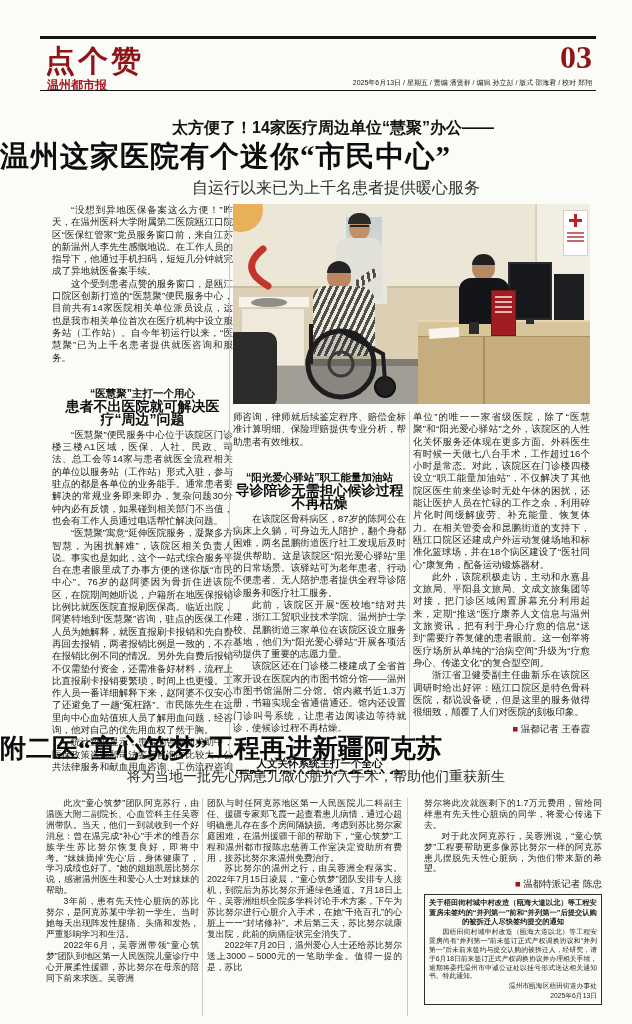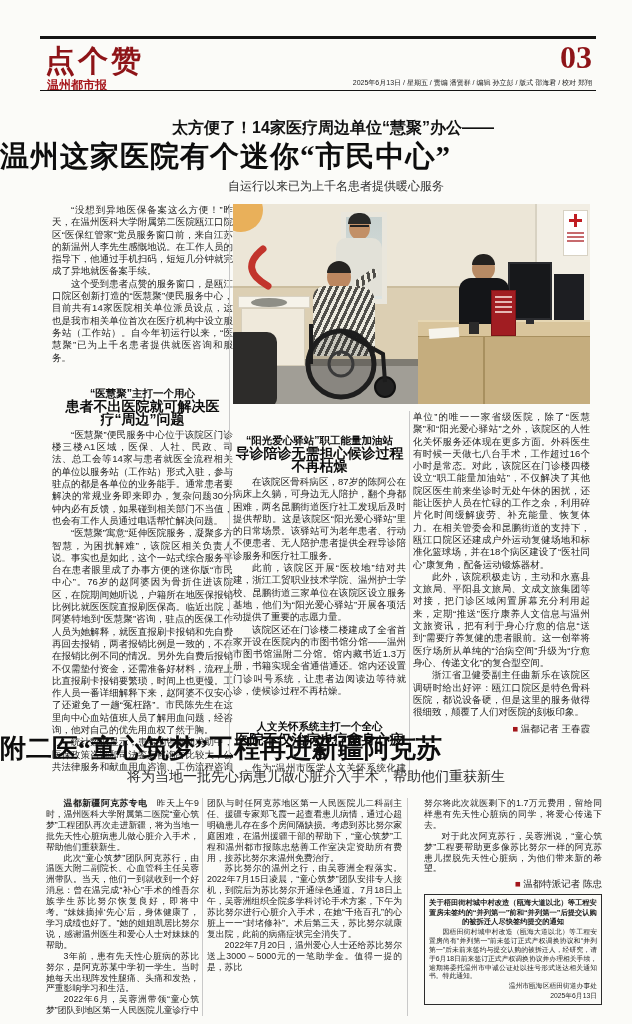--- a/index.html
+++ b/index.html
@@ -9,21 +9,21 @@
   
   #rule-top{left:40px;right:36px;top:36px;height:3px;background:#141414;}
   #rule-bot{left:40px;right:36px;top:90px;height:1px;background:#141414;}
   .colname{left:45px;top:41px;font-family:"Liberation Serif","DejaVu Serif",serif;font-size:30px;font-weight:bold;color:#8e1418;letter-spacing:3px;}
   .papername{left:47px;top:77px;font-size:12px;font-weight:bold;color:#a6171c;}
   .pageno{right:40px;top:39px;font-family:"Liberation Serif","DejaVu Serif",serif;font-size:32px;font-weight:bold;color:#8e1418;}
   .dateline{right:40px;top:78px;font-size:7px;color:#222;}
   
   .kicker{left:0;right:0;top:118px;text-align:center;font-size:16px;font-weight:bold;color:#111;padding-left:34px;}
   .headline1{left:0;right:0;top:137px;text-align:left;font-family:"Liberation Serif","DejaVu Serif",serif;font-size:29px;font-weight:bold;letter-spacing:1px;color:#0d0d0d;}
-  .sub1{left:0;right:0;top:178px;text-align:center;font-size:12px;color:#2e2e2e;padding-left:40px;}
+  .sub1{left:0;right:0;top:178px;text-align:center;font-size:16px;color:#2e2e2e;padding-left:40px;}
   
   .bodycol{font-size:9.5px;line-height:12.3px;text-align:justify;overflow:hidden;color:#1d1d1d;}
   .bodycol p{text-indent:2em;}
   .bodycol p.frag{text-indent:0;}
   .sechead{font-weight:bold;text-align:center;font-size:10.5px;line-height:13px;margin-top:23px;color:#0c0c0c;}
   .sechead2{font-weight:bold;text-align:center;font-size:14px;line-height:13px;margin-bottom:3px;color:#0c0c0c;}
   .byline{text-align:right;margin-top:5px;text-indent:0;font-size:9.5px;}
   .bsq{color:#a3161b;}
   #a1c1{left:52px;top:204px;width:181px;height:570px;}
   #a1c2{left:233px;top:411px;width:173px;height:363px;}
@@ -155,20 +155,21 @@
   <svg class="ph wheels" viewBox="0 0 357 200">
     <circle cx="108" cy="160" r="33" fill="rgba(30,30,30,0.18)" stroke="#1e1e1e" stroke-width="5"></circle>
     <circle cx="108" cy="160" r="12" fill="none" stroke="#3a3a3a" stroke-width="3"></circle>
     <circle cx="152" cy="183" r="10" fill="#222" stroke="#111" stroke-width="2"></circle>
     <path d="M 78 120 L 78 160 M 108 127 L 150 150 L 152 178" fill="none" stroke="#1c1c1c" stroke-width="4"></path>
     <path d="M 30 45 Q 5 65 35 82" fill="none" stroke="#c2342c" stroke-width="7" stroke-linecap="round"></path>
   </svg>
 </div>
 
 <div class="abs bodycol" id="a1c2">
+  <p class="frag">师咨询，律师就后续鉴定程序、赔偿金标准计算明细、保险理赔提供专业分析，帮助患者有效维权。</p>
   <div class="sechead">“阳光爱心驿站”职工能量加油站</div>
   <div class="sechead2">导诊陪诊无需担心候诊过程不再枯燥</div>
   <p>在该院区骨科病区，87岁的陈阿公在病床上久躺，可身边无人陪护，翻个身都困难，两名昆鹏街道医疗社工发现后及时提供帮助。这是该院区“阳光爱心驿站”里的日常场景。该驿站可为老年患者、行动不便患者、无人陪护患者提供全程导诊陪诊服务和医疗社工服务。</p>
   <p>此前，该院区开展“医校地”结对共建，浙江工贸职业技术学院、温州护士学校、昆鹏街道三家单位在该院区设立服务基地，他们为“阳光爱心驿站”开展各项活动提供了重要的志愿力量。</p>
   <p>该院区还在门诊楼二楼建成了全省首家开设在医院内的市图书馆分馆——温州市图书馆温附二分馆。馆内藏书近1.3万册，书籍实现全省通借通还。馆内还设置门诊叫号系统，让患者边阅读边等待就诊，使候诊过程不再枯燥。</p>
   <div class="sechead">人文关怀系统主打一个全心</div>
   <div class="sechead2">医院不仅治病也疗愈身心疲惫</div>
   <p>作为“温州市医学人文关怀系统化建设试点</p>
 </div>
 <div class="abs vd" id="vd2"></div>
@@ -180,21 +181,20 @@
   <div class="byline">
     <span class="bsq">■</span>
     <span>温都记者 王春霞</span>
   </div>
 </div>
 
 <div class="abs headline2">附二医“童心筑梦”工程再进新疆阿克苏</div>
 <div class="abs sub2">将为当地一批先心病患儿做心脏介入手术，帮助他们重获新生</div>
 
 <div class="abs bodycol small" id="a2c1">
-  <p><b>温都新疆阿克苏专电</b><span>　昨天上午9时，温州医科大学附属第二医院“童心筑梦”工程团队再次走进新疆，将为当地一批先天性心脏病患儿做心脏介入手术，帮助他们重获新生。</span></p>
   <p>此次“童心筑梦”团队阿克苏行，由温医大附二副院长、心血管科主任吴蓉洲带队。当天，他们一到就收到一个好消息：曾在温完成“补心”手术的维吾尔族学生苏比努尔恢复良好，即将中考。“妹妹摘掉‘先心’后，身体健康了，学习成绩也好了。”她的姐姐凯居比努尔说，感谢温州医生和爱心人士对妹妹的帮助。</p>
   <p>3年前，患有先天性心脏病的苏比努尔，是阿克苏某中学初一学生。当时她每天出现阵发性腿痛、头痛和发热，严重影响学习和生活。</p>
   <p>2022年6月，吴蓉洲带领“童心筑梦”团队到地区第一人民医院儿童诊疗中心开展柔性援疆，苏比努尔在母亲的陪同下前来求医。吴蓉洲</p>
 </div>
 <div class="abs vd" id="vd3"></div>
 
 <div class="abs bodycol small" id="a2c2">
   <p class="frag">团队与时任阿克苏地区第一人民医院儿二科副主任、援疆专家郑飞霞一起查看患儿病情，通过心超明确患儿存在多个房间隔缺损。考虑到苏比努尔家庭困难，在温州援疆干部的帮助下，“童心筑梦”工程和温州都市报陈忠慈善工作室决定资助所有费用，接苏比努尔来温州免费治疗。</p>
   <p>苏比努尔的温州之行，由吴蓉洲全程落实。2022年7月15日凌晨，“童心筑梦”团队安排专人接机，到院后为苏比努尔开通绿色通道。7月18日上午，吴蓉洲组织全院多学科讨论手术方案，下午为苏比努尔进行心脏介入手术，在她“千疮百孔”的心脏上一一“封堵修补”。术后第三天，苏比努尔就康复出院，此前的病痛症状完全消失了。</p>
   <p>2022年7月20日，温州爱心人士还给苏比努尔送上3000～5000元的一笔助学金。值得一提的是，苏比</p>

